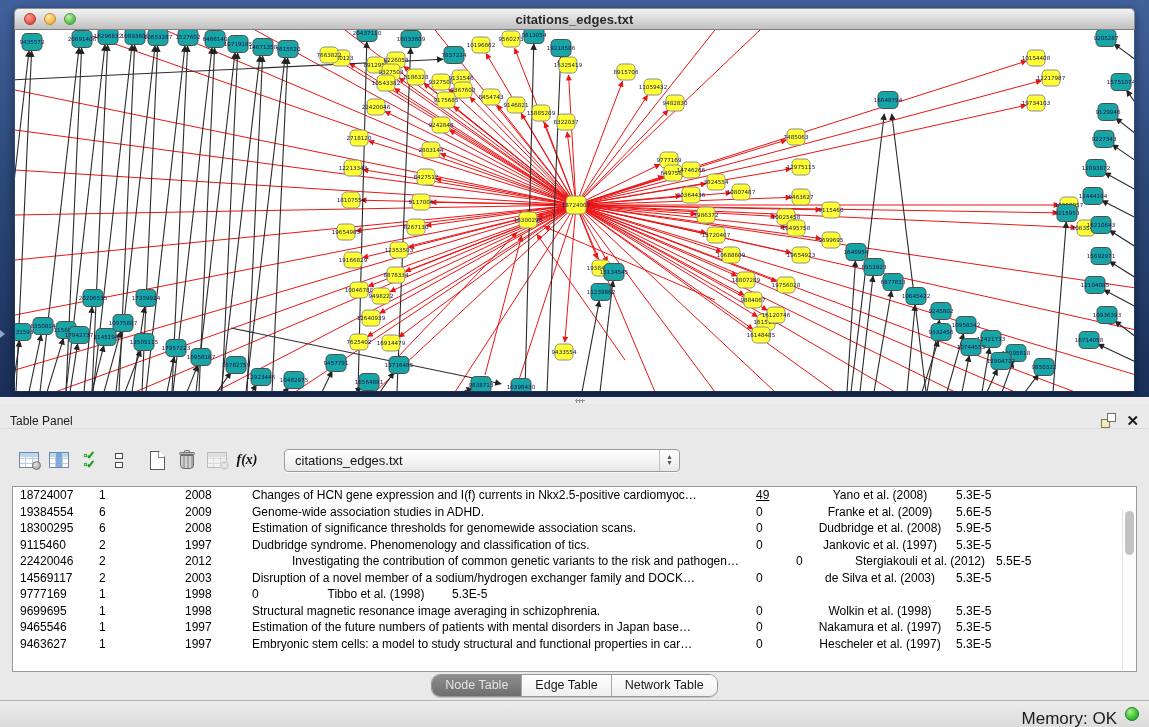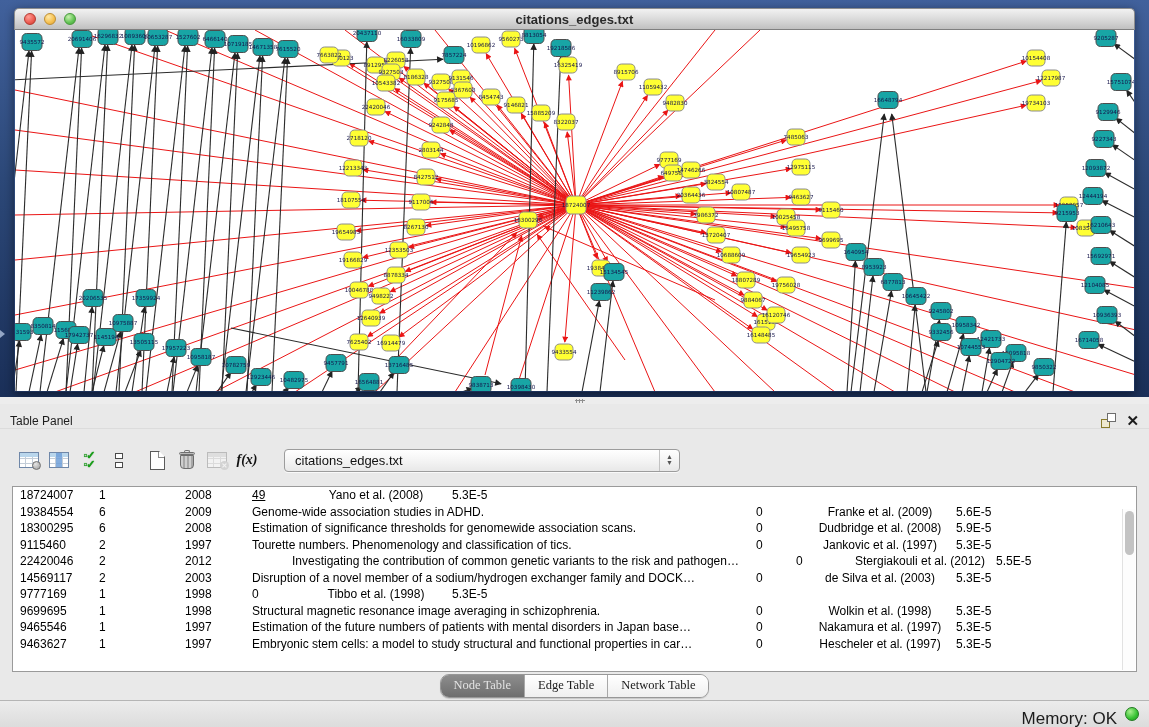--- a/index.html
+++ b/index.html
@@ -81,21 +81,21 @@
     font-size:12px; color:#111; display:flex; align-items:center; justify-content:center; overflow:hidden; white-space:nowrap;}
   .th .sort { font-size:9px; margin-right:4px; color:#1a3a4a; }
   .trow { display:flex; height:16.5px; align-items:center; }
   .td { font-size:12px; color:#000; overflow:hidden; white-space:nowrap; padding-left:7px; }
   .td.center { text-align:center; padding-left:0; }
   .vscroll { position:absolute; right:1px; top:22px; bottom:1px; width:13px; background:#fdfdfd; border-left:1px solid #e2e2e2;}
   .vscroll .thumb { position:absolute; left:2px; top:2px; width:9px; height:44px; border-radius:5px; background:#c3c3c3; }
 
   .tabs-row { position:absolute; left:0; top:277px; width:100%; display:flex; justify-content:center; }
   .seg { display:flex; border:1px solid #979797; border-radius:9px; overflow:hidden;
-    box-shadow:0 1px 1px rgba(0,0,0,.15);font-family:Liberation Serif, serif; }
+    box-shadow:0 1px 1px rgba(0,0,0,.15); }
   .seg .tab { padding:3px 13px 4px; font-size:12.5px; color:#1a1a1a; background:linear-gradient(#ffffff,#efefef);
     border-right:1px solid #a8a8a8; }
   .seg .tab:last-child { border-right:none; }
   .seg .tab.sel { background:linear-gradient(#8d8d8d,#6e6e6e); color:#e3e3e3; }
 
   .status-bar { position:absolute; left:0; top:303px; width:100%; height:27px;
     background:linear-gradient(#ececec,#dcdcdc); border-top:1px solid #b5b5b5;
     display:flex; align-items:center; justify-content:flex-end; }
   .mem-label { font-size:17px; color:#1c1c1c; margin-right:8px;margin-top:10px; }
   .mem-dot { width:14px; height:14px; border-radius:50%; margin-right:10px;
@@ -646,20 +646,21 @@
         </span>
     </div>
   </div>
 
   <div class="table-wrap">
     <div id="tbody">
         <div class="trow">
           <div class="td" style="width: 79px;">18724007</div>
           <div class="td" style="width: 86px;">1</div>
           <div class="td" style="width: 67px;">2008</div>
+          <div class="td" style="width: 504px;">Changes of HCN gene expression and I(f) currents in Nkx2.5-positive cardiomyoc…</div>
           <div class="td" style="width: 62px; text-decoration: underline;">49</div>
           <div class="td center" style="width: 138px;">Yano et al. (2008)</div>
           <div class="td" style="width: 142px;">5.3E-5</div>
         </div>
         <div class="trow">
           <div class="td" style="width: 79px;">19384554</div>
           <div class="td" style="width: 86px;">6</div>
           <div class="td" style="width: 67px;">2009</div>
           <div class="td" style="width: 504px;">Genome-wide association studies in ADHD.</div>
           <div class="td" style="width: 62px;">0</div>
@@ -672,21 +673,21 @@
           <div class="td" style="width: 67px;">2008</div>
           <div class="td" style="width: 504px;">Estimation of significance thresholds for genomewide association scans.</div>
           <div class="td" style="width: 62px;">0</div>
           <div class="td center" style="width: 138px;">Dudbridge et al. (2008)</div>
           <div class="td" style="width: 142px;">5.9E-5</div>
         </div>
         <div class="trow">
           <div class="td" style="width: 79px;">9115460</div>
           <div class="td" style="width: 86px;">2</div>
           <div class="td" style="width: 67px;">1997</div>
-          <div class="td" style="width: 504px;">Tourette numbers. Phenomenology and classification of tics.</div>
+          <div class="td" style="width: 504px;">Dudbridge syndrome. Phenomenology and classification of tics.</div>
           <div class="td" style="width: 62px;">0</div>
           <div class="td center" style="width: 138px;">Jankovic et al. (1997)</div>
           <div class="td" style="width: 142px;">5.3E-5</div>
         </div>
         <div class="trow">
           <div class="td" style="width: 79px;">22420046</div>
           <div class="td" style="width: 86px;">2</div>
           <div class="td" style="width: 67px;">2012</div>
           <div class="td" style="width: 504px; margin-left: 40px;">Investigating the contribution of common genetic variants to the risk and pathogen…</div>
           <div class="td" style="width: 62px;">0</div>

